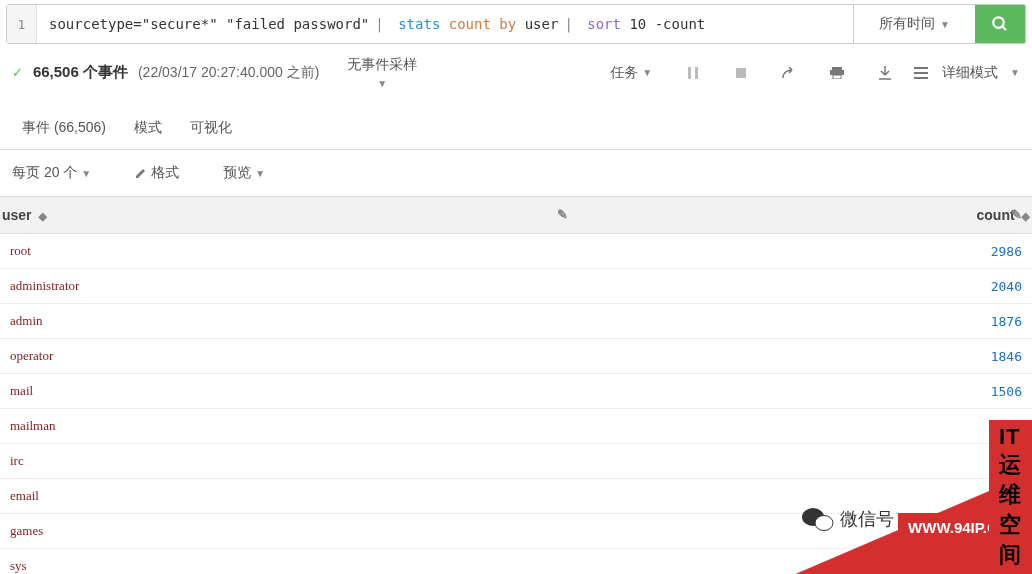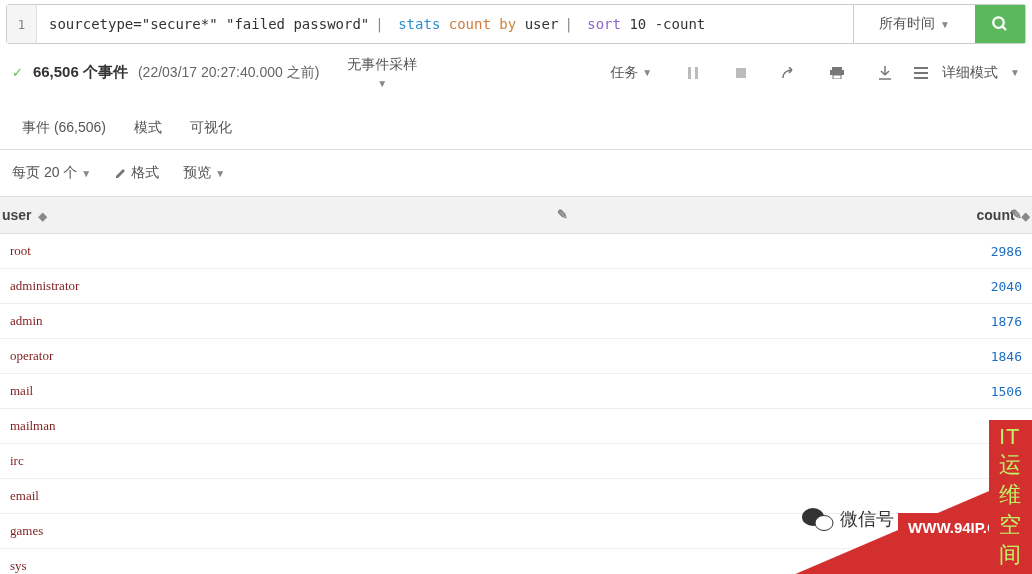--- a/index.html
+++ b/index.html
@@ -25,37 +25,37 @@
     .spacer { flex: 1; }
     .task-dd { color: #555; margin-right: 12px; display:flex; align-items:center; gap:4px; font-size: 14px;}
     .icon-btn { width: 30px; height: 28px; display: inline-flex; align-items: center; justify-content: center; color: #888; margin: 0 4px; }
     .mode-dd { color: #555; display: flex; align-items: center; gap: 12px; font-size: 14px;}
     .mode-dd svg { margin-right: 2px; }
     
     .tabs { display: flex; border-bottom: 1px solid #ddd; padding: 0 8px; margin-top: 10px;}
     .tab { padding: 12px 14px; color: #555; font-size: 14px; cursor: pointer; }
     .tab.active { color: #333; border-bottom: 3px solid #5c6bb0; font-weight: 500; }
     
-    .controls { display: flex; align-items: center; padding: 14px 12px; gap: 24px; color: #555; font-size: 14px;}
+    .controls { display: flex; align-items: center; padding: 14px 12px; gap: 44px; color: #555; font-size: 14px;}
     .ctrl { display: flex; align-items: center; gap: 4px; cursor: pointer; }
     
     .table { width: 100%; border-collapse: collapse; }
     .table thead tr { background: #f2f2f2; border-top: 1px solid #ddd; border-bottom: 1px solid #ddd; }
     .table th { text-align: left; padding: 10px 2px; font-weight: bold; color: #444; position: relative; font-size: 14px;}
     .table th.count { text-align: right; }
     .sort-icon { color: #888; margin-left: 3px; font-size: 11px; }
     .pencil { position: absolute; right: 10px; color: #888; font-size: 13px;}
     .table td { padding: 9px 10px; border-bottom: 1px solid #eee; font-family: monospace; font-size: 13px; }
     .table td.user { color: #7f1d1d; font-family: Liberation Serif, serif; }
     .table td.count { text-align: right; color: #1a6fc4; }
     
     .watermark { position: fixed; right: 0; bottom: 0; pointer-events: none; }
     .wm-wechat { display:flex; align-items:center; gap:6px; color:#333; font-size:18px; font-weight:500; position:absolute; right:120px; bottom:42px; white-space:nowrap;}
     .wm-94ip { background: #d32f2f; color: #fff; font-weight: bold; padding: 6px 10px; font-size: 15px; position:absolute; right:0; bottom:32px; }
-    .wm-itops { background: #d32f2f; color: #bef264; font-weight: normal; padding: 4px 10px; font-size: 22px; letter-spacing:1px; position:absolute; right:0; bottom:0;}
+    .wm-itops { background: #d32f2f; color: #000000; font-weight: bold; padding: 4px 10px; font-size: 22px; letter-spacing:1px; position:absolute; right:0; bottom:0;}
     .wm-tri2 { position:absolute; right:0; bottom:0; width:280px; height:120px; background: linear-gradient(to top left, #d32f2f 0%, #d32f2f 42%, transparent 42.5%);}
     .caret-down{font-size:10px;color:#888;}
   </style>
 </head>
 <body>
 
 <div class="search-bar">
   <div class="line-no">1</div>
   <div class="search-input">
     <span class="plain">sourcetype="secure*" "failed password"</span>

